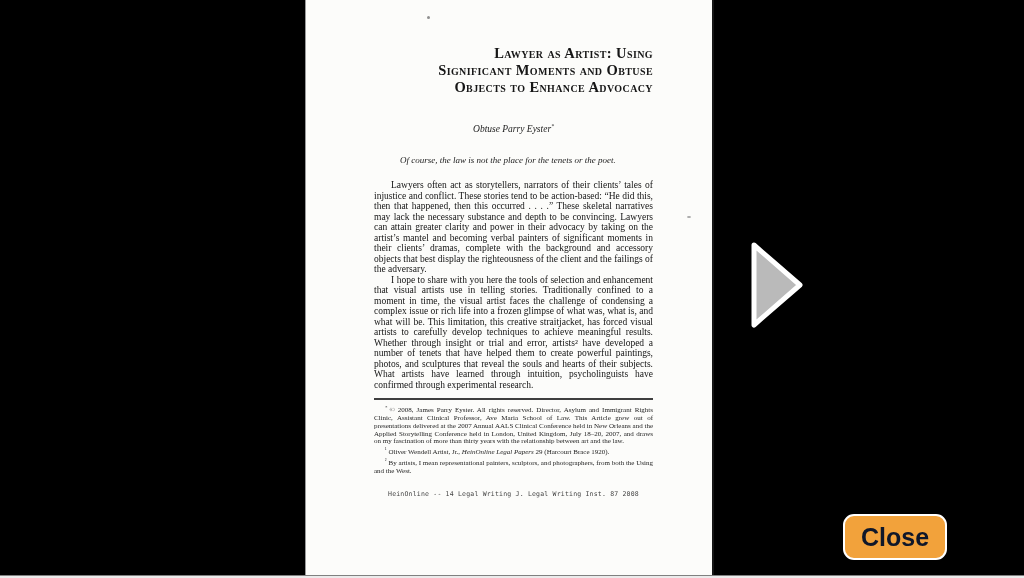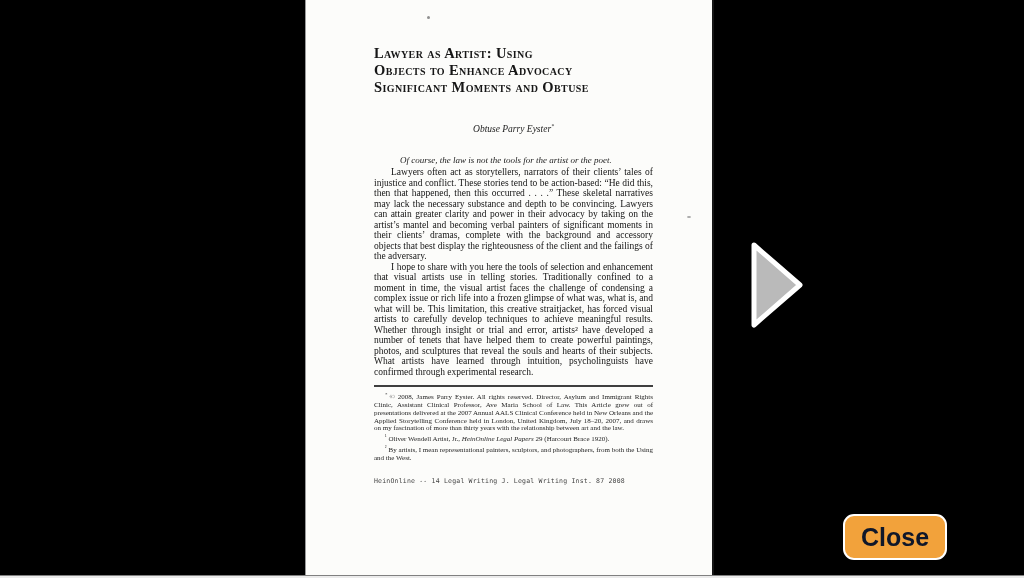--- a/index.html
+++ b/index.html
@@ -25,21 +25,21 @@
     font-family: "Liberation Serif", "DejaVu Serif", serif;
     color: #1b1b1b;
   }
   .content {
     position: absolute;
     left: 68px; top: 0;
     width: 279px;
   }
   .title {
     margin: 45px 0 0 0;
-    text-align: left;
+    text-align: right;
     font-weight: bold;
     font-variant: small-caps;
     font-size: 14.5px;
     line-height: 17px;
     letter-spacing: 0.4px;
     color: #161616;
   }
   .title-line { display: block; }
   .author {
     margin-top: 27px;
@@ -50,21 +50,21 @@
   }
   .author sup { font-size: 60%; }
   .epigraph {
     margin-top: 20px;
     font-size: 9px;
     line-height: 13px;
     color: #222;
   }
   .epigraph .quote { font-style: italic; padding-left: 26px; }
   .epigraph .attribution { text-align: right; padding-right: 4px; }
-  .body-text { }
+  .body-text { margin-top: 13px; }
   .body-text p {
     margin: 0;
     font-size: 9.5px;
     line-height: 10.5px;
     text-align: justify;
     text-indent: 17px;
     color: #131313;
   }
   .fn-separator {
     margin-top: 8px;
@@ -76,20 +76,21 @@
     margin: 0;
     font-size: 7px;
     line-height: 7.7px;
     text-align: justify;
     text-indent: 11px;
     color: #242424;
   }
   .fn sup { font-size: 70%; margin-right: 2px; }
   .page-footer {
     margin-top: 14px;
+    text-align: center;
     font-family: "DejaVu Sans Mono", monospace;
     font-size: 6.5px;
     letter-spacing: 0.2px;
     color: #454545;
     white-space: nowrap;
   }
   .speck {
     position: absolute;
     background: #8f8f8f;
     border-radius: 50%;
@@ -134,28 +135,28 @@
 <div class="stage">
 
   <div class="page">
     <div class="speck speck-1"></div>
     <div class="speck speck-2"></div>
 
     <div class="content">
 
       <h1 class="title">
         <span class="title-line">Lawyer as Artist: Using</span>
+        <span class="title-line">Significant Moments and Obtuse</span>
         <span class="title-line">Objects to Enhance Advocacy</span>
-        <span class="title-line">Significant Moments and Obtuse</span>
       </h1>
 
       <div class="author"><span>Obtuse Parry Eyster</span><sup>*</sup></div>
 
       <div class="epigraph">
-        <div class="quote">Of course, the law is not the tools for the artist or the poet.</div>
+        <div class="quote">Of course, the law is not the place for the tenets or the poet.</div>
       </div>
 
       <div class="body-text">
         <p>Lawyers often act as storytellers, narrators of their clients’ tales of injustice and conflict. These stories tend to be action-based: “He did this, then that happened, then this occurred . . . .” These skeletal narratives may lack the necessary substance and depth to be convincing. Lawyers can attain greater clarity and power in their advocacy by taking on the artist’s mantel and becoming verbal painters of significant moments in their clients’ dramas, complete with the background and accessory objects that best display the righteousness of the client and the failings of the adversary.</p>
         <p>I hope to share with you here the tools of selection and enhancement that visual artists use in telling stories. Traditionally confined to a moment in time, the visual artist faces the challenge of condensing a complex issue or rich life into a frozen glimpse of what was, what is, and what will be. This limitation, this creative straitjacket, has forced visual artists to carefully develop techniques to achieve meaningful results. Whether through insight or trial and error, artists² have developed a number of tenets that have helped them to create powerful paintings, photos, and sculptures that reveal the souls and hearts of their subjects. What artists have learned through intuition, psycholinguists have confirmed through experimental research.</p>
       </div>
 
       <div class="fn-separator"></div>
 
       <div class="footnotes">

